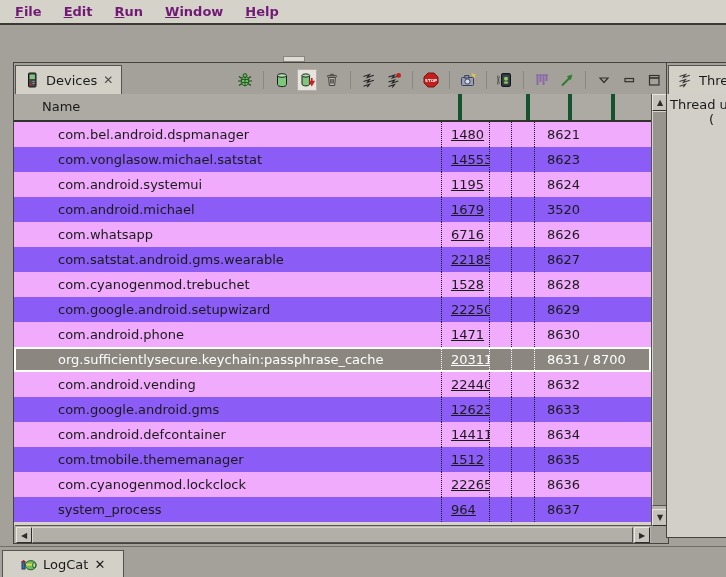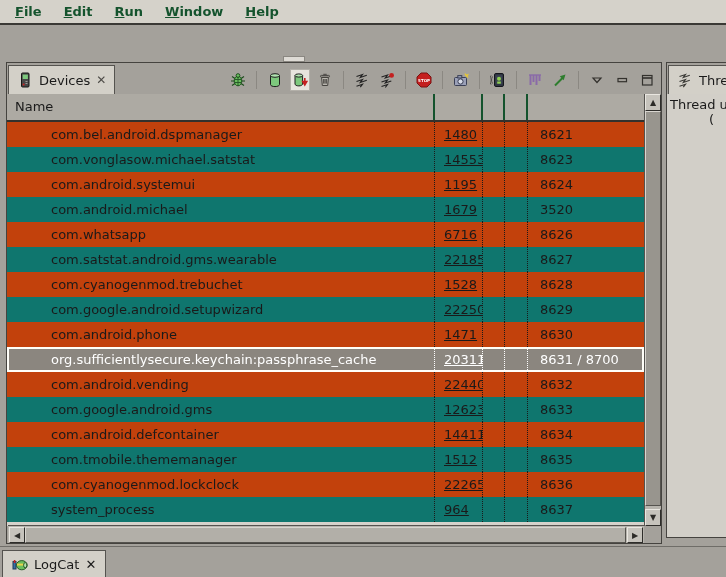--- a/index.html
+++ b/index.html
@@ -3,59 +3,59 @@
 <meta charset="utf-8">
 <style>
   * { margin:0; padding:0; box-sizing:border-box; }
   html,body { width:726px; height:577px; overflow:hidden; }
   body { font-family:"DejaVu Sans", sans-serif; font-size:13px; color:#1a1a1a; background:#a4a19b; }
   #root { position:absolute; top:0; left:0; width:726px; height:577px; }
 
   
   .menubar { position:absolute; left:0; top:0; width:726px; height:25px;
     background:#d5d2ca; border-bottom:2px solid #3a3935; display:flex; align-items:center; padding-left:4px; }
-  .menu-item { padding:0 11px; font-weight:bold; color:#14532d; cursor:default; }
+  .menu-item { padding:0 11px; font-weight:bold; color:#701a75; cursor:default; }
   .menu-item u { text-decoration:underline; }
 
   
   .topstrip { position:absolute; left:0; top:27px; width:726px; height:35px; background:#a4a19b; }
   .sash-notch { position:absolute; left:283px; top:29px; width:22px; height:6px;
     background:#dedbd5; border:1px solid #8a8781; }
 
   
   .panel { position:absolute; background:#a4a19b; border:1px solid #45433f; }
-  #devices-panel { left:6px; top:62px; width:656px; height:482px; }
+  #devices-panel { left:13px; top:62px; width:656px; height:482px; }
   #threads-panel { left:666px; top:62px; width:290px; height:476px; }
 
   .tabbar { position:absolute; left:0; top:0; right:0; height:31px; background:#a4a19b; }
   .tab { position:absolute; left:1px; top:2px; height:29px; background:#d3d0c8;
     border:1px solid #55534f; border-bottom:none; display:flex; align-items:center; gap:6px; padding:0 8px; }
   .tab .close { font-size:12px; color:#4d4b47; font-weight:bold; line-height:1; }
   .icon16 { width:16px; height:16px; display:inline-block; flex:0 0 auto; }
 
   
   .toolbar { position:absolute; right:4px; top:4px; height:26px; display:flex; align-items:center; gap:5px; }
   .tbsep { width:1px; height:18px; background:#8b8882; margin:0 3px; }
   .tbtn { width:20px; height:22px; display:flex; align-items:center; justify-content:center; }
   .tbtn.active { background:#e7e4de; border:1px solid #b3b0a9; }
 
   
   .tbl-header { position:absolute; left:0; top:31px; width:637px; height:28px;
     background:#adaaa3; border-bottom:2px solid #33312d; display:flex; }
   .hcell { line-height:26px; height:26px; }
-  .hcell.b { border-right:2px solid #14532d; }
+  .hcell.b { border-right:4px solid #14532d;margin-left:20px; }
   .h-name { width:428px; padding-left:8px; }
   .h-pid  { width:48px; }
   .h-c3   { width:22px; }
   .h-c4   { width:23px; }
   .h-port { flex:1; }
 
   .process-list { position:absolute; left:0; top:59px; width:637px; height:400px; overflow:hidden; }
-  .prow { height:25px; display:flex; background:#c2410c; }
-  .prow.alt { background:#0f766e; }
+  .prow { height:25px; display:flex; background:#f0abfc; }
+  .prow.alt { background:#8b5cf6; }
   .prow.selected { background:#8b867f; color:#ffffff; box-shadow:inset 0 0 0 2px #fffef8; position:relative; z-index:2; }
   .pcell { line-height:25px; height:25px; overflow:hidden; white-space:nowrap; }
   .pcell.d { border-right:1px dotted currentColor; }
   .c-name { width:428px; padding-left:44px; }
   .c-pid  { width:48px; padding-left:9px;text-decoration:underline; }
   .c-c3   { width:22px; }
   .c-c4   { width:23px; }
   .c-port { flex:1; padding-left:12px; }
   .list-bottom-sliver { position:absolute; left:0; top:459px; width:637px; height:4px; background:#d6d2cb; }
 
@@ -77,21 +77,21 @@
     border:1px solid #55534e; border-top-color:#d8d5cf; border-left-color:#d8d5cf; }
 
   
   .threads-content { position:absolute; left:0; top:31px; right:0; bottom:0; background:#d2cfc8; padding-top:3px; }
   .threads-line1 { padding-left:3px; white-space:nowrap; }
   .threads-line2 { padding-left:42px; white-space:nowrap; }
 
   
   .bottombar { position:absolute; left:0; top:546px; width:726px; height:31px; background:#a4a19b; border-top:1px solid #6f6d68; }
   #logcat-tab { position:absolute; left:2px; top:3px; height:28px; background:#d3d0c8;
-    border:1px solid #55534f; border-bottom:none; display:flex; align-items:center; gap:6px; padding:0 9px; }
+    border:1px solid #55534f; border-bottom:none; display:flex; align-items:center; gap:6px; padding:0 18px; }
 
   svg { display:block; }
 </style>
 </head>
 <body>
 
 <div id="root">
 
   <div class="menubar">
       <span class="menu-item"><u>F</u>ile</span>

